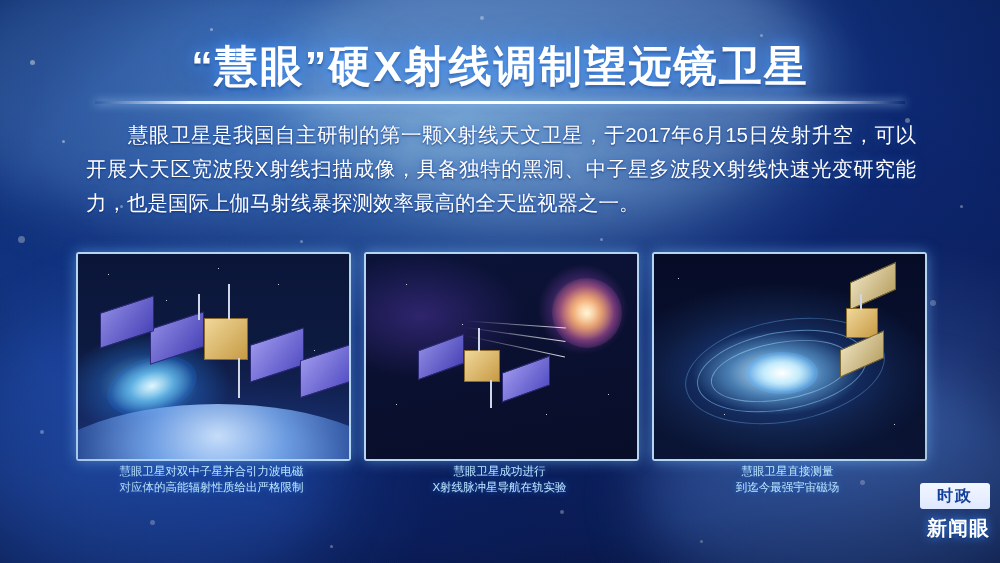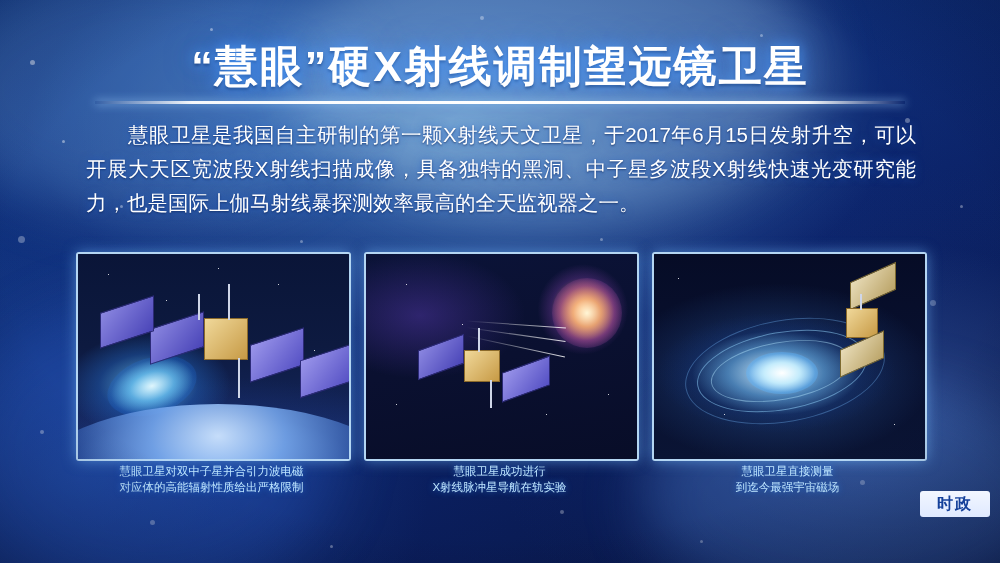--- a/index.html
+++ b/index.html
@@ -88,21 +88,21 @@
   .caption{
     position:absolute;top:211px;width:271px;text-align:center;
     font-size:11.5px;line-height:16px;color:#bfe6ff;
     text-shadow:0 0 6px rgba(40,120,230,0.9);
   }
   #cap1{left:76px;}
   #cap2{left:364px;}
   #cap3{left:652px;}
 
   
-  #watermark{position:absolute;right:10px;bottom:8px;width:108px;height:64px;}
+  #watermark{position:absolute;right:10px;bottom:16px;width:108px;height:64px;}
   #wm-top{
     position:absolute;right:0;top:0;width:70px;height:26px;
     background:linear-gradient(180deg,#f2f6ff,#dfe9ff);
     border-radius:3px;
     color:#14409a;font-size:16px;font-weight:bold;letter-spacing:2px;
     display:flex;align-items:center;justify-content:center;
   }
   #wm-bottom{
     position:absolute;right:0;top:28px;width:108px;height:34px;
     color:#ffffff;font-size:20px;font-weight:bold;letter-spacing:1px;
@@ -224,15 +224,16 @@
       <div>慧眼卫星直接测量</div>
       <div>到迄今最强宇宙磁场</div>
     </div>
 
   </div>
 
   <div id="vignette"></div>
 
   <div id="watermark">
     <div id="wm-top">时政</div>
+    <div id="wm-bottom">新闻眼</div>
   </div>
 
 </div>
 
 </body></html>

